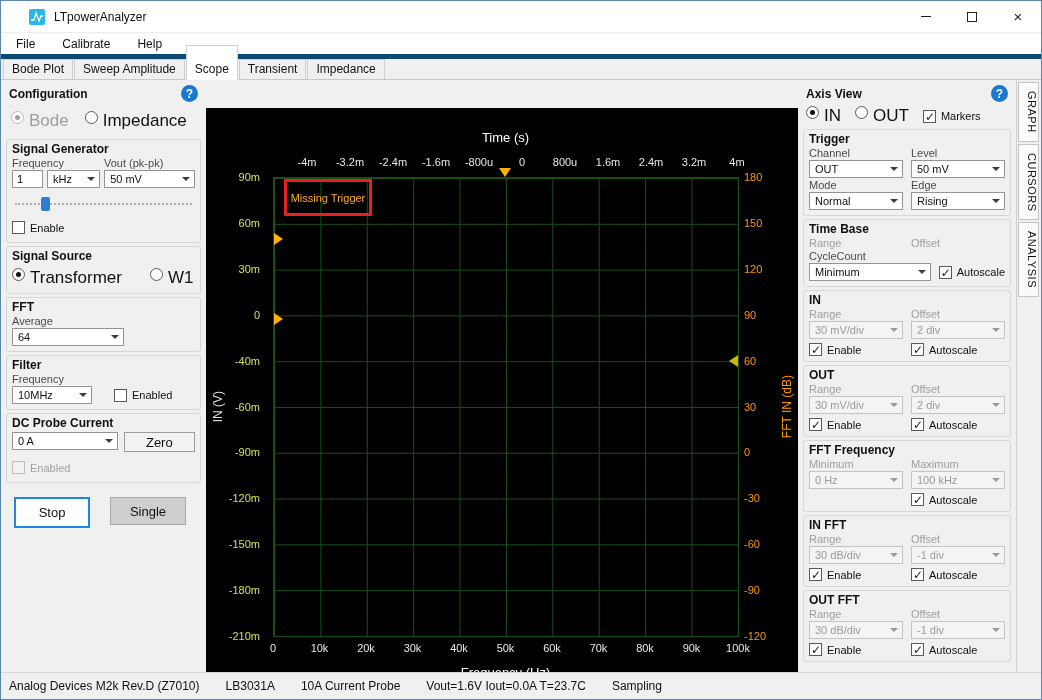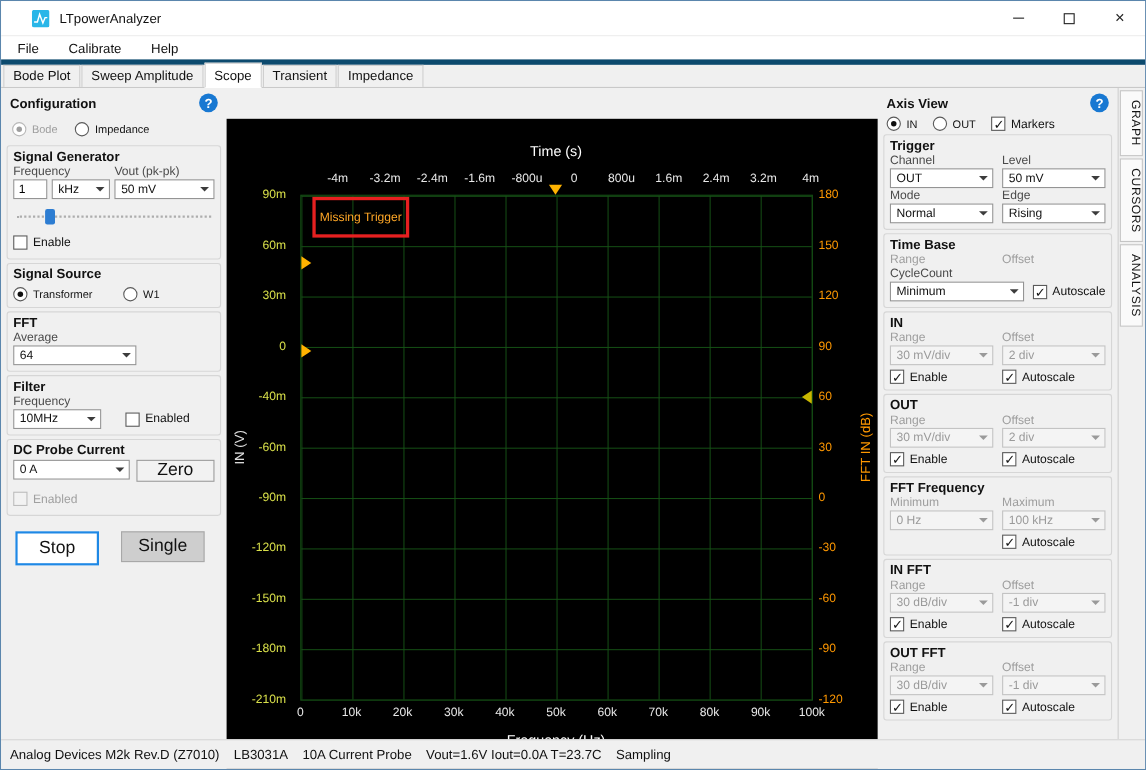--- a/index.html
+++ b/index.html
@@ -19,21 +19,21 @@
   .icon-min { width:10px; height:0; border-top:1px solid #222; display:block; }
   .icon-max { width:10px; height:10px; border:1px solid #222; display:block; }
 
   
   .menubar { position:absolute; top:32px; left:0; width:100%; height:26px; background:#fff;
              display:flex; align-items:center; gap:27px; padding-left:15px; border-bottom:5px solid #0c4a6e; }
   .tabbar { position:absolute; top:58px; left:0; width:100%; height:21px; background:#f0f0f0;
             border-bottom:1px solid #c9c9c9; display:flex; align-items:flex-end; padding-left:2px; }
   .tab { font-size:12px; padding:2px 8px 3px; border:1px solid #cfcfcf; border-bottom:none;
          background:#f0f0f0; margin-right:1px; }
-  .tab.active { background:#fff; padding-top:4px; margin-bottom:-1px; border-bottom:1px solid #fff; }
+  .tab.active { background:#fff; padding-top:16px; margin-bottom:-1px; border-bottom:1px solid #fff; }
 
   .main { position:absolute; top:79px; left:0; width:100%; bottom:27px; }
   .lp { position:absolute; left:0; top:0; width:205px; height:100%; background:#f0f0f0; }
   .plot { position:absolute; left:205px; top:0; width:592px; height:100%; background:#000;margin-top:28px; }
   .rp { position:absolute; left:797px; top:0; width:218px; height:100%; background:#f0f0f0; }
   .strip { position:absolute; left:1015px; top:0; right:0; height:100%; background:#f0f0f0;
            border-left:1px solid #cfcfcf; padding-top:1px; }
 
   
   .panel-head { display:flex; justify-content:space-between; align-items:center; margin:5px 8px 0; }
@@ -51,28 +51,28 @@
   .combo::after { content:""; position:absolute; right:4px; top:50%; margin-top:-2px;
                   border-left:4px solid transparent; border-right:4px solid transparent; border-top:4px solid #3c3c3c; }
   .combo.disabled { color:#9a9a9a; background:#f4f4f4; border-color:#c3c3c3; }
   .combo.disabled::after { border-top-color:#9a9a9a; }
   .tinput { height:18px; border:1px solid #949494; background:#fff; font-size:11px; padding:0 4px; font-family:inherit; }
   .cb { display:inline-flex; align-items:center; gap:5px; font-size:11px; }
   .cb .box { width:13px; height:13px; border:1px solid #5a5a5a; background:#fff; position:relative; flex:none; }
   .cb.checked .box::after { content:"✓"; position:absolute; left:1px; top:-1px; font-size:12px; color:#161616; }
   .cb.disabled { color:#a0a0a0; }
   .cb.disabled .box { border-color:#bcbcbc; background:#f2f2f2; }
-  .radio { display:inline-flex; align-items:flex-end; gap:5px; font-size:10px; }
+  .radio { display:inline-flex; align-items:flex-start; gap:5px; font-size:17px; }
   .radio .dot { width:13px; height:13px; border:1px solid #5a5a5a; border-radius:50%; background:#fff; position:relative; flex:none; }
   .radio.selected .dot::after { content:""; position:absolute; left:3px; top:3px; width:5px; height:5px;
                                 border-radius:50%; background:#101010; }
   .radio.disabled { color:#9e9e9e; }
   .radio.disabled .dot { border-color:#b8b8b8; }
   .radio.disabled.selected .dot::after { background:#9e9e9e; }
-  .btn { display:flex; align-items:center; justify-content:center; font-size:16px;
+  .btn { display:flex; align-items:center; justify-content:center; font-size:13px;
          border:1px solid #9c9c9c; background:#e9e9e9; }
 
   
   .cfg-radios { display:flex; gap:16px; margin:9px 10px 8px; }
   .sg-lblrow { display:flex; margin-top:1px; }
   .sg-lblrow .l1 { width:92px; }
   .sg-ctlrow { display:flex; gap:4px; margin-top:1px; }
   .freq-input { width:31px; }
   .unit-combo { width:55px; }
   .vout-combo { width:95px; }
@@ -141,21 +141,21 @@
   .warning-box { position:absolute; left:78px; top:71px; width:88px; height:37px; border:3px solid #e62020;
                  color:#ffa726; font-size:11px; display:flex; align-items:center; justify-content:center;
                  text-align:center; }
 
   
   .vtab { writing-mode:vertical-rl; font-size:11px; padding:8px 0; width:21px; text-align:center;
           background:#fafafa; border:1px solid #c5c5c5; margin:1px 0 2px 1px; letter-spacing:0.5px; display:block; }
 
   
   .statusbar { position:absolute; bottom:0; left:0; width:100%; height:27px; background:#f0f0f0;
-               border-top:1px solid #d6d6d6; display:flex; align-items:center; gap:13px;
+               border-top:1px solid #d6d6d6; display:flex; align-items:center; gap:26px;
                padding-left:8px; font-size:12px; }
 </style>
 </head>
 <body>
 
 <div class="window">
 
   <div class="titlebar">
     <svg class="app-icon" viewBox="0 0 16 16">
       <rect width="16" height="16" rx="2" fill="#29b6e8"></rect>

